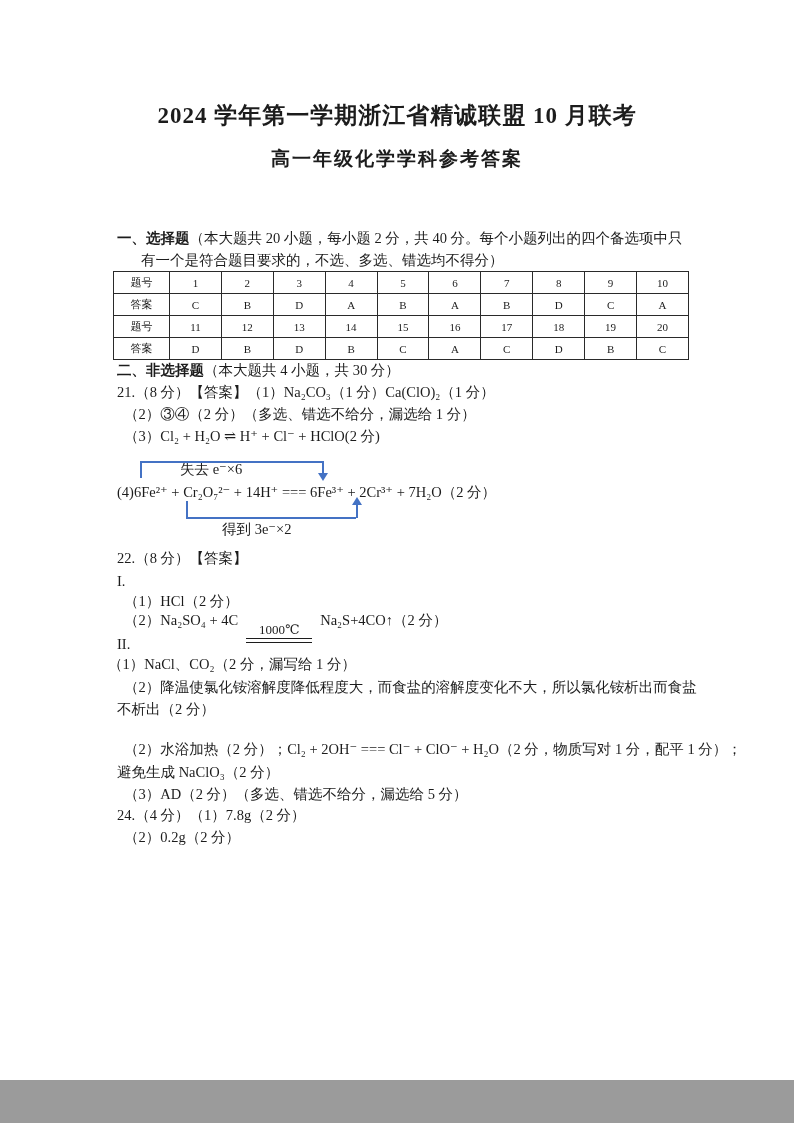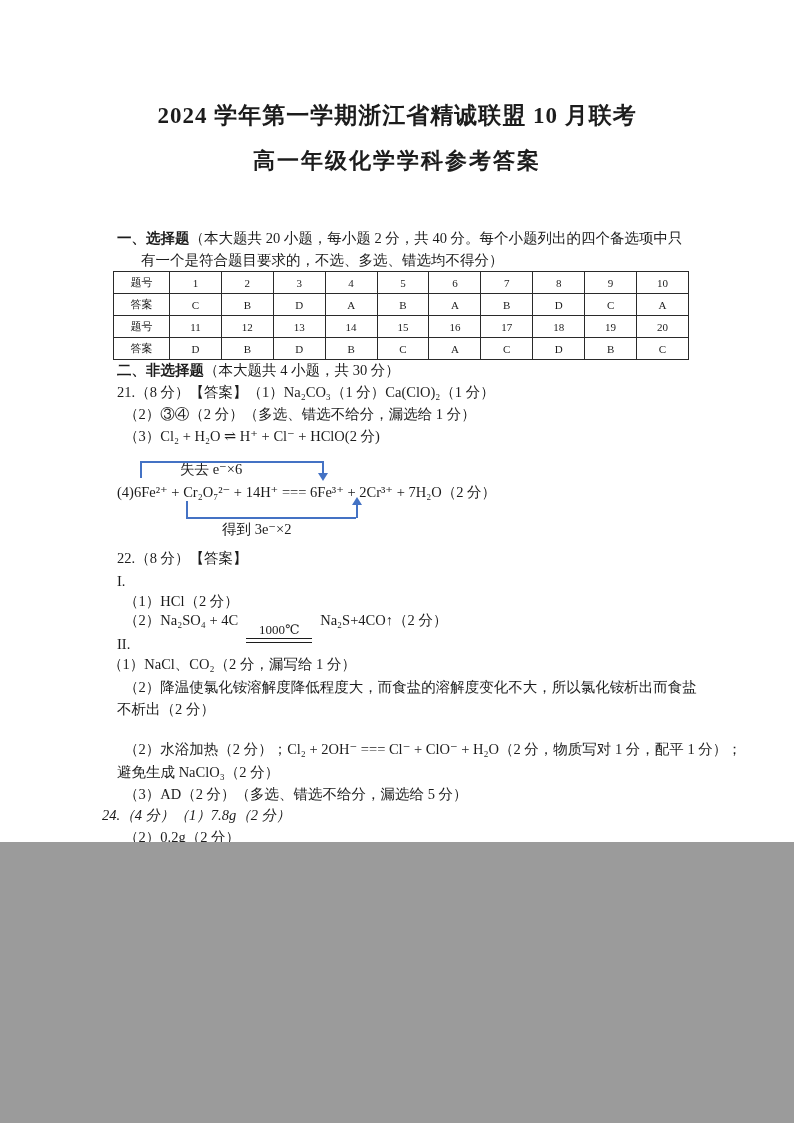--- a/index.html
+++ b/index.html
@@ -1,36 +1,36 @@
 <!DOCTYPE html>
 <html style="--arrow: #4472C4;"><head>
 <meta charset="utf-8">
 <style>
   * { margin:0; padding:0; box-sizing:border-box; }
   html,body { background:#9b9b9b; }
   .page {
     position:relative;
-    width:794px; height:842px;
+    width:794px; height:1080px;
     margin:0 auto;
     background:#ffffff;
     font-family:"Liberation Serif","DejaVu Serif",serif;
     color:#1c1c1c;
     overflow:hidden;
   }
   .abs { position:absolute; white-space:nowrap; }
   .doc-title {
     left:0; right:0; top:100px;
     text-align:center;
     font-size:23px; font-weight:bold;
     letter-spacing:1px;
   }
   .doc-subtitle {
     left:0; right:0; top:146px;
     text-align:center;
-    font-size:22px; font-weight:bold;
+    font-size:19px; font-weight:bold;
     letter-spacing:2px;
   }
   .body-line { font-size:14.5px; line-height:20px; }
   .bold { font-weight:bold;margin-top:28px; }
   
   .answer-table {
     position:absolute; left:113px; top:271px;
     border-collapse:collapse;
     table-layout:fixed;
     width:576px;
@@ -173,16 +173,16 @@
 
   <div class="abs body-line" style="left:117px; top:634px;">II.</div>
   <div class="abs body-line" style="left:108px; top:654px;">（1）NaCl、CO₂（2 分，漏写给 1 分）</div>
   <div class="abs body-line" style="left:124px; top:677px;">（2）降温使氯化铵溶解度降低程度大，而食盐的溶解度变化不大，所以氯化铵析出而食盐</div>
   <div class="abs body-line" style="left:117px; top:699px;">不析出（2 分）</div>
 
   <div class="abs body-line" style="left:124px; top:739px;">（2）水浴加热（2 分）；Cl₂ + 2OH⁻ === Cl⁻ + ClO⁻ + H₂O（2 分，物质写对 1 分，配平 1 分）；</div>
   <div class="abs body-line" style="left:117px; top:762px;">避免生成 NaClO₃（2 分）</div>
   <div class="abs body-line" style="left:124px; top:784px;">（3）AD（2 分）（多选、错选不给分，漏选给 5 分）</div>
 
-  <div class="abs body-line" style="left:102px; top:805px;font-style:italic;">24.（4 分）（1）7.8g（2 分）</div>
+  <div class="abs body-line" style="left:117px; top:805px;">24.（4 分）（1）7.8g（2 分）</div>
   <div class="abs body-line" style="left:124px; top:827px;">（2）0.2g（2 分）</div>
 
 </div>
 
 </body></html>

